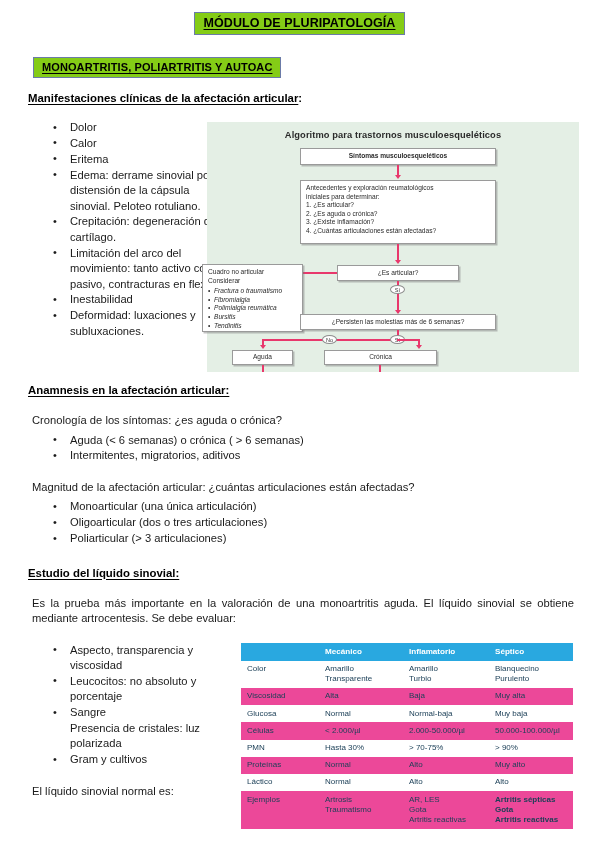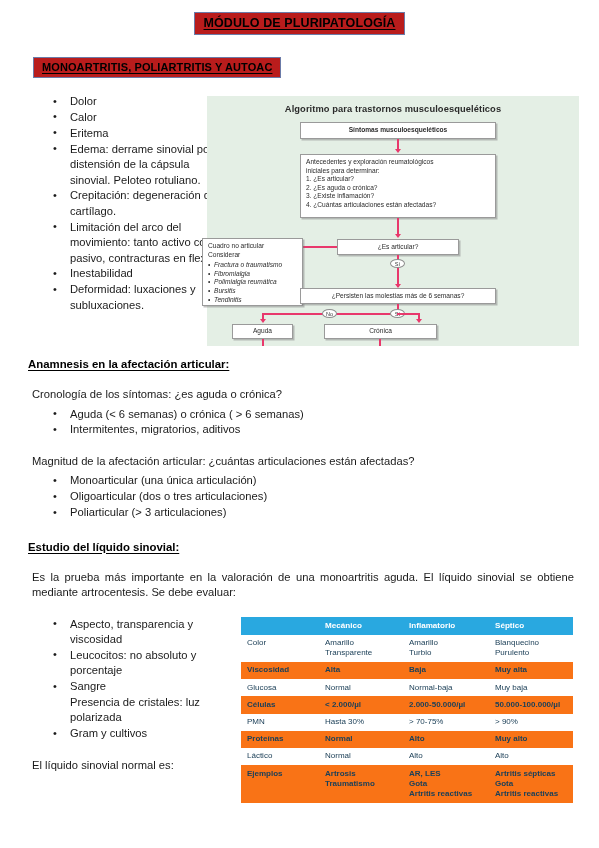--- a/index.html
+++ b/index.html
@@ -11,21 +11,21 @@
     width: 599px; height: 848px;
     font-family: "Liberation Sans", sans-serif;
     color: #1a1a1a;
     position: relative;
     overflow: hidden;
   }
 
   
   .title-box {
     display: inline-block;
-    background: #b91c1c;
+    background: #84cc16;
     border: 1px solid #6b7ba8;
     padding: 3px 9px 4px 9px;
     font-size: 12.5px;
     font-weight: bold;
     letter-spacing: 0.1px;
     text-decoration: underline;
     text-underline-offset: 2px;
     color: #000;
     white-space: nowrap;
   }
@@ -170,21 +170,21 @@
     padding: 4px 6px;
     font-size: 8.1px;
     line-height: 10px;
   }
   table.syn td {
     padding: 3.5px 6px;
     vertical-align: top;
     line-height: 10.2px;
     color: #1d4058;
   }
-  table.syn tr.alt td { background: #f97316; font-weight: bold; }
+  table.syn tr.alt td { background: #ec4899; }
   table.syn tr.plain td { background: #ffffff; }
   table.syn td.b { font-weight: bold; }
   .cellline { display: block; }
   table.syn col.c0 { width: 78px; }
   table.syn col.c1 { width: 84px; }
   table.syn col.c2 { width: 86px; }
   table.syn col.c3 { width: 84px; }
 </style>
 </head>
 <body>
@@ -192,20 +192,23 @@
 <div class="title-wrap-center">
   <span class="title-box">MÓDULO DE PLURIPATOLOGÍA</span>
 </div>
 
 <div class="title-wrap-left">
   <span class="title-box small">MONOARTRITIS, POLIARTRITIS Y AUTOAC</span>
 </div>
 
 <div class="page">
 
+  <div style="margin-top:14px;">
+    <div class="heading-ul"><span class="u">Manifestaciones clínicas de la afectación articular</span><span>:</span></div>
+  </div>
 
   <div class="sec1">
     <div class="sec1-left">
       <ul class="bl">
         <li class="bullet">Dolor</li>
         <li class="bullet">Calor</li>
         <li class="bullet">Eritema</li>
         <li class="bullet">Edema: derrame sinovial por distensión de la cápsula sinovial. Peloteo rotuliano.</li>
         <li class="bullet">Crepitación: degeneración del cartílago.</li>
         <li class="bullet">Limitación del arco del movimiento: tanto activo como pasivo, contracturas en flexión.</li>

